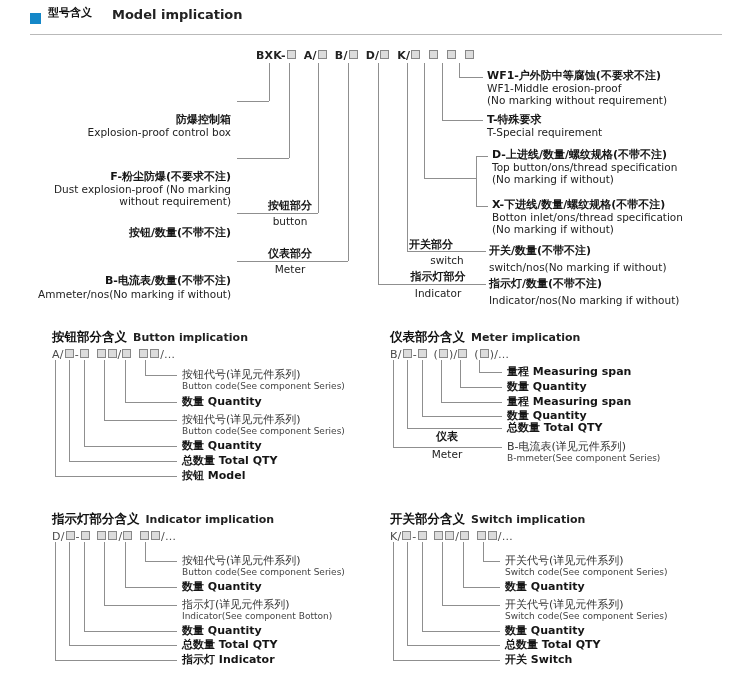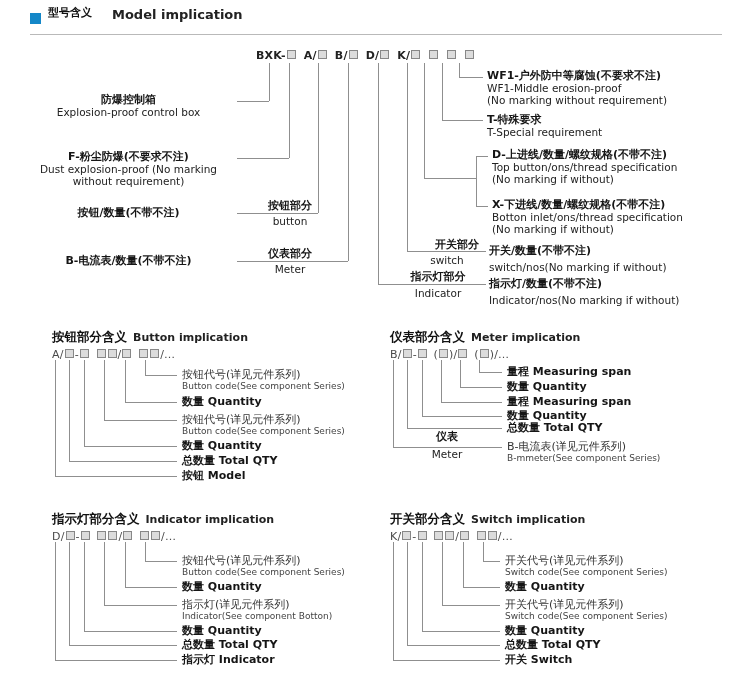--- a/index.html
+++ b/index.html
@@ -4,21 +4,21 @@
 <style>
   html,body{margin:0;padding:0;background:#fff;}
   #stage{position:relative;width:750px;height:680px;background:#fff;overflow:hidden;
          font-family:"DejaVu Sans","Liberation Sans",sans-serif;}
   .abs{position:absolute;white-space:nowrap;line-height:1.05;}
   .cn11{font-size:11px;font-weight:bold;color:#151515;}
   .cnr{font-size:11px;font-weight:normal;color:#333;}
   .en10{font-size:10.5px;font-weight:normal;color:#222;}
   .en9{font-size:9px;font-weight:normal;color:#444;}
   .bold11{font-size:11px;font-weight:bold;color:#151515;}
-  .rlab{position:absolute;left:32px;width:193px;text-align:center;white-space:nowrap;line-height:1.05;}
+  .rlab{position:absolute;left:38px;width:193px;text-align:right;white-space:nowrap;line-height:1.05;margin-top:20px;}
   .part{position:absolute;text-align:center;white-space:nowrap;line-height:1.05;}
   .code{position:absolute;white-space:nowrap;font-size:11px;font-weight:bold;color:#222;word-spacing:3px;letter-spacing:.2px;}
   .code.sub{font-weight:normal;color:#4a4a4a;word-spacing:2px;}
   .sq{display:inline-block;width:7px;height:7px;border:1px solid #878787;background:#dcdcdc;margin:0 1px;}
   .ln{position:absolute;background:#8f8f8f;}
   .hr{position:absolute;background:#b9b9b9;}
   .bullet{position:absolute;width:11px;height:11px;}
   .htitle-cn{font-size:11px;font-weight:bold;color:#111;}
   .htitle-en{font-size:13px;font-weight:bold;color:#222;}
   .stitle-cn{font-size:12.5px;font-weight:bold;color:#111;}
@@ -36,38 +36,39 @@
 
   <div class="code" style="left:256px;top:49px;">BXK-<i class="sq"></i> A/<i class="sq"></i> B/<i class="sq"></i> D/<i class="sq"></i> K/<i class="sq"></i> <i class="sq"></i> <i class="sq"></i> <i class="sq"></i></div>
 
   <div class="rlab cn11" style="top:94px;">防爆控制箱</div>
   <div class="rlab en10" style="top:107px;">Explosion-proof control box</div>
   <div class="rlab cn11" style="top:151px;">F-粉尘防爆(不要求不注)</div>
   <div class="rlab en10" style="top:164px;">Dust explosion-proof (No marking</div>
   <div class="rlab en10" style="top:176px;">without requirement)</div>
   <div class="rlab cn11" style="top:207px;">按钮/数量(不带不注)</div>
   <div class="rlab cn11" style="top:255px;">B-电流表/数量(不带不注)</div>
+  <div class="rlab en10" style="top:269px;">Ammeter/nos(No marking if without)</div>
 
   <div class="part cn11" style="left:258px;width:64px;top:200px;">按钮部分</div>
   <div class="part en10" style="left:258px;width:64px;top:216px;">button</div>
   <div class="part cn11" style="left:258px;width:64px;top:248px;">仪表部分</div>
   <div class="part en10" style="left:258px;width:64px;top:264px;">Meter</div>
 
   <div class="abs cn11" style="left:487px;top:70px;">WF1-户外防中等腐蚀(不要求不注)</div>
   <div class="abs en10" style="left:487px;top:83px;">WF1-Middle erosion-proof</div>
   <div class="abs en10" style="left:487px;top:95px;">(No marking without requirement)</div>
   <div class="abs cn11" style="left:487px;top:114px;">T-特殊要求</div>
   <div class="abs en10" style="left:487px;top:127px;">T-Special requirement</div>
   <div class="abs cn11" style="left:492px;top:149px;">D-上进线/数量/螺纹规格(不带不注)</div>
   <div class="abs en10" style="left:492px;top:162px;">Top button/ons/thread specification</div>
   <div class="abs en10" style="left:492px;top:174px;">(No marking if without)</div>
   <div class="abs cn11" style="left:492px;top:199px;">X-下进线/数量/螺纹规格(不带不注)</div>
   <div class="abs en10" style="left:492px;top:212px;">Botton inlet/ons/thread specification</div>
   <div class="abs en10" style="left:492px;top:224px;">(No marking if without)</div>
-  <div class="part cn11" style="left:422px;width:70px;top:239px;">开关部分</div>
+  <div class="part cn11" style="left:396px;width:70px;top:239px;">开关部分</div>
   <div class="part en10" style="left:412px;width:70px;top:255px;">switch</div>
   <div class="abs cn11" style="left:489px;top:245px;">开关/数量(不带不注)</div>
   <div class="abs en10" style="left:489px;top:262px;">switch/nos(No marking if without)</div>
   <div class="part cn11" style="left:403px;width:70px;top:271px;">指示灯部分</div>
   <div class="part en10" style="left:403px;width:70px;top:288px;">Indicator</div>
   <div class="abs cn11" style="left:489px;top:278px;text-align:center;">指示灯/数量(不带不注)</div>
   <div class="abs en10" style="left:489px;top:295px;">Indicator/nos(No marking if without)</div>
 
   <div class="abs" style="left:52px;top:328px;">
     <span class="stitle-cn">按钮部分含义</span><span class="stitle-en">Button implication</span>

